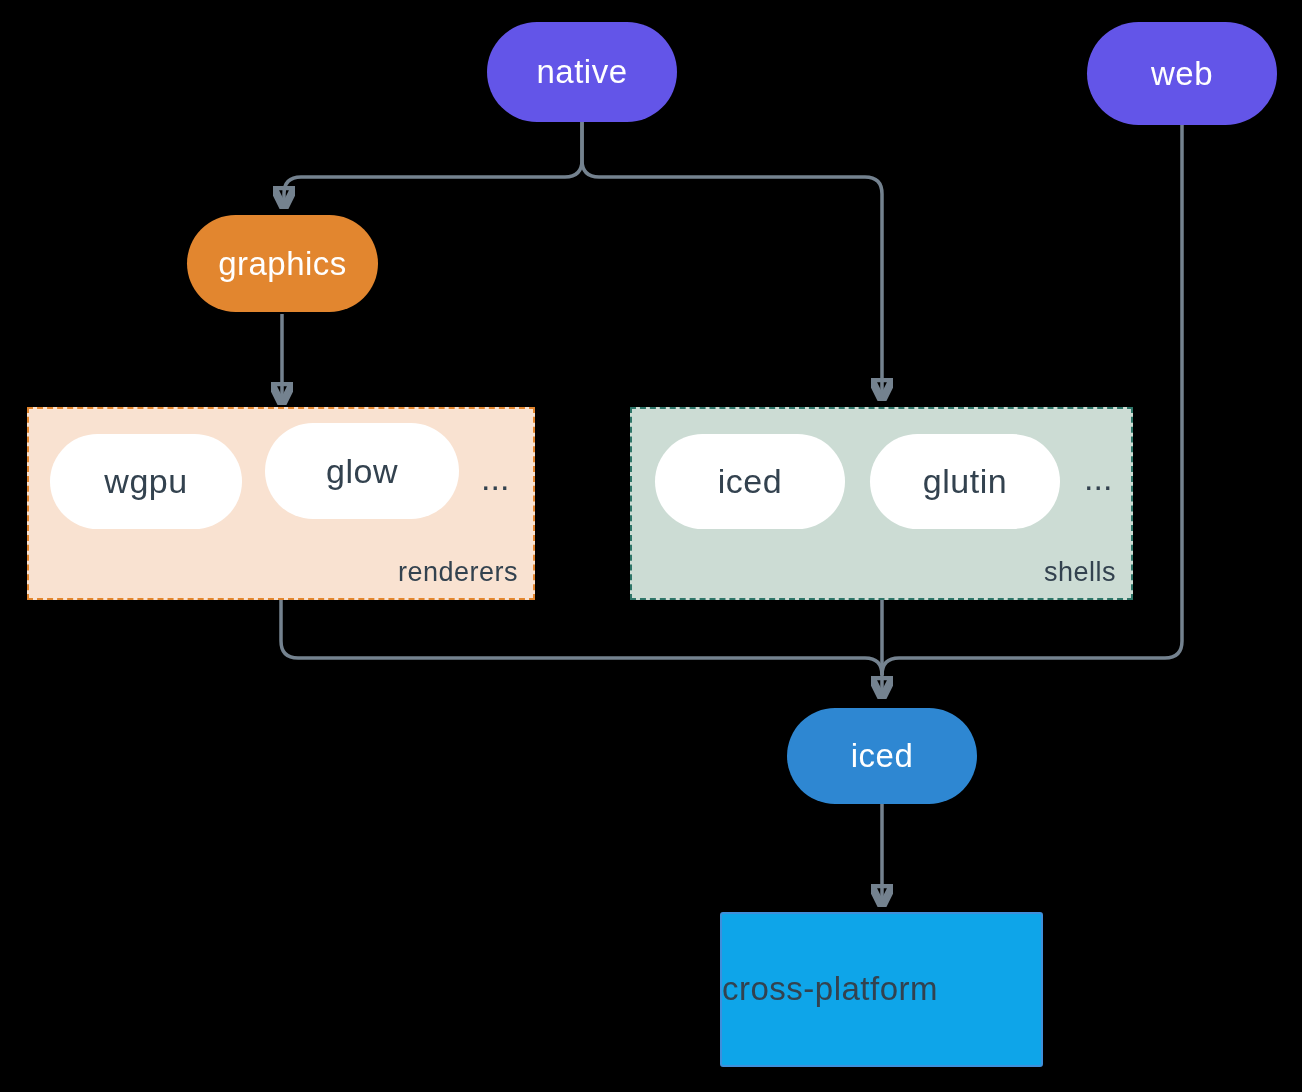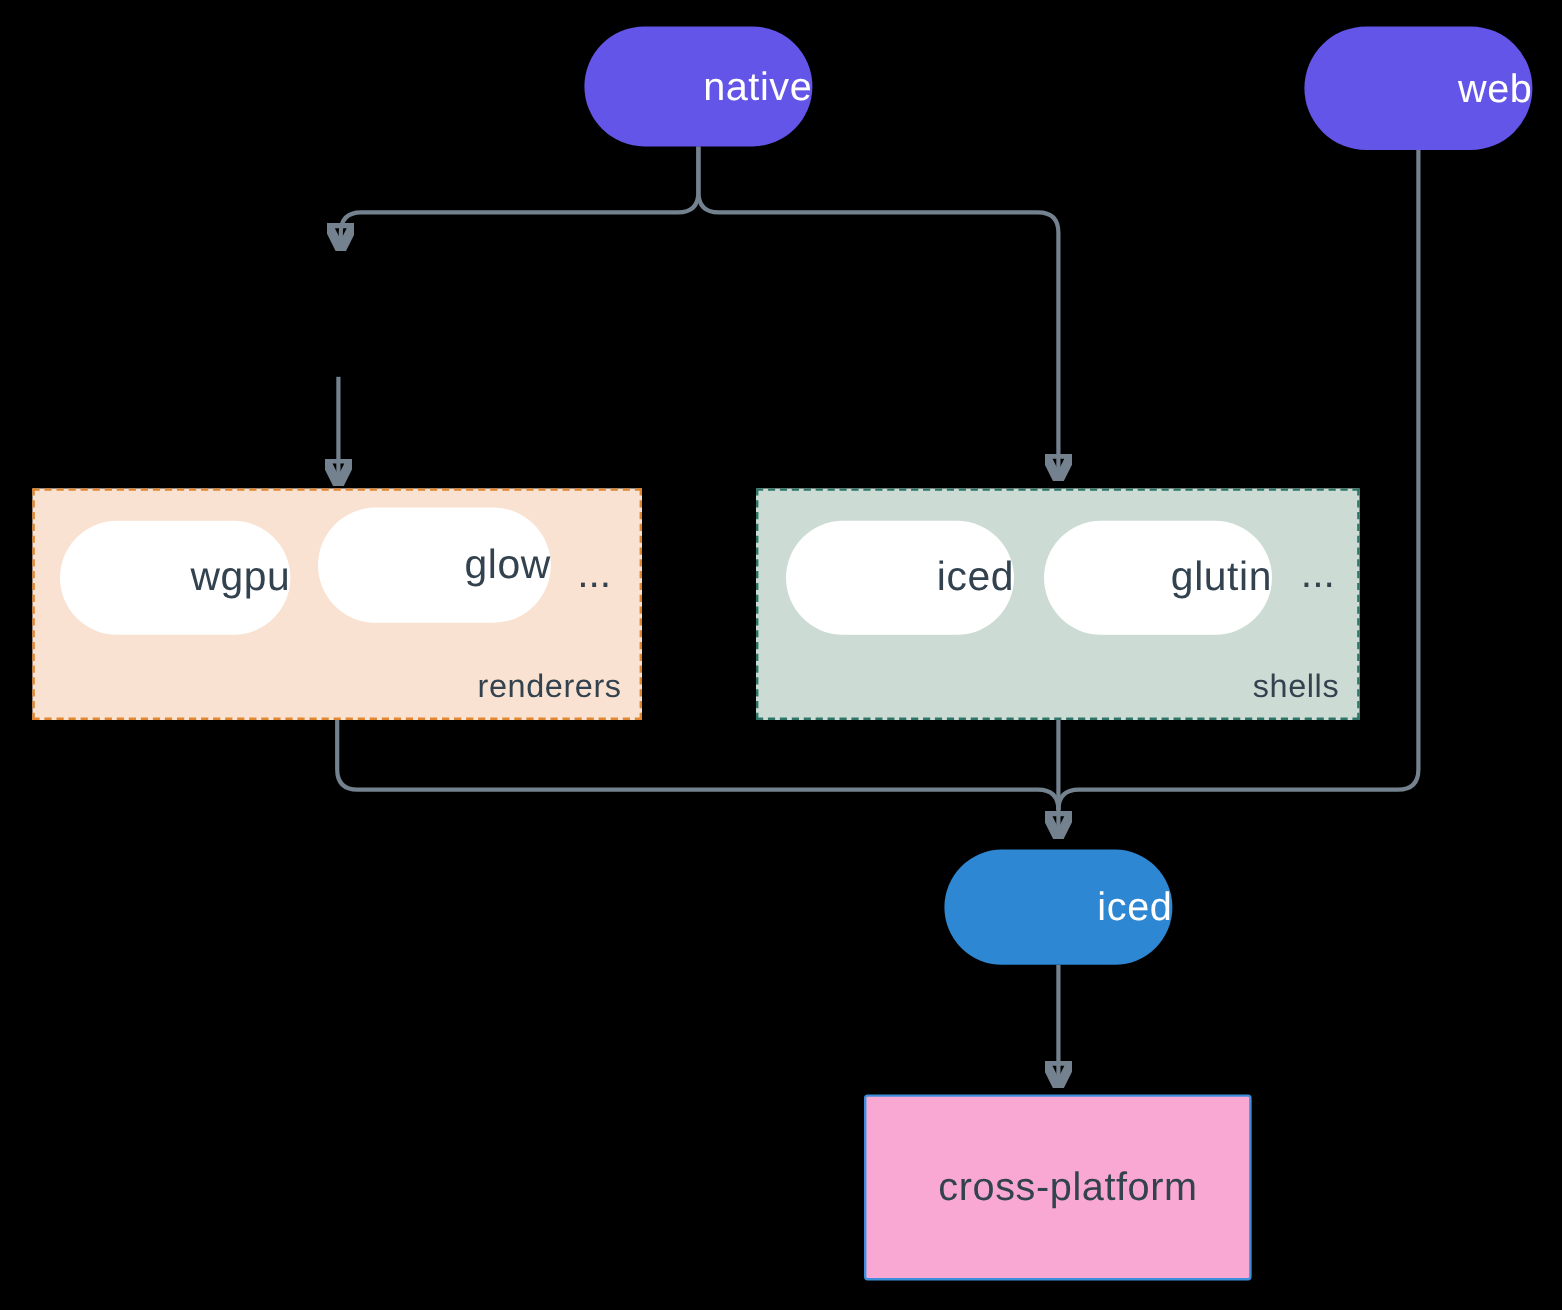--- a/index.html
+++ b/index.html
@@ -26,21 +26,21 @@
   .edges path {
     fill: none;
     stroke: #74828f;
     stroke-width: 3.5;
   }
   .pill {
     position: absolute;
     z-index: 2;
     display: flex;
     align-items: center;
-    justify-content: flex-end;
+    justify-content: center;
     border-radius: 60px;
     font-size: 33px;
     letter-spacing: 0.5px;
   }
   .pill-purple { background: #6355e8; color: #ffffff; }
   .pill-orange { background: #e2862f; color: #ffffff; }
   .pill-blue   { background: #2e87d2; color: #ffffff; }
   .pill-white  { background: #ffffff; color: #33424f; }
   .group-box {
     position: absolute;
@@ -69,32 +69,31 @@
   .ellipsis {
     position: absolute;
     font-size: 34px;
     color: #33424f;
     z-index: 2;
   }
   .app-box {
     position: absolute;
     z-index: 2;
     box-sizing: border-box;
-    background: #f9a8d4;
+    background: #0ea5e9;
     border: 2.5px solid #3e8fdb;
     border-radius: 3px;
     display: flex;
     flex-direction: column;
-    align-items: center;
+    align-items: flex-start;
     justify-content: center;
     color: #33424f;
     font-size: 33px;
     line-height: 1.42;
     letter-spacing: 0.5px;
-    padding-left: 17px;
   }
 </style>
 </head>
 <body>
 
 <div class="canvas">
 
   <svg class="edges" viewBox="0 0 1302 1092" xmlns="http://www.w3.org/2000/svg">
     <defs>
       <marker id="arrow" viewBox="0 0 10 10" refX="6.5" refY="5" markerWidth="6.5" markerHeight="6.5" orient="auto">
@@ -111,20 +110,23 @@
   </svg>
 
   <div class="pill pill-purple" style="left:487px; top:22px; width:190px; height:100px;">
     <span>native</span>
   </div>
 
   <div class="pill pill-purple" style="left:1087px; top:22px; width:190px; height:103px;">
     <span>web</span>
   </div>
 
+  <div class="pill pill-orange" style="left:187px; top:215px; width:191px; height:97px;">
+    <span>graphics</span>
+  </div>
 
   <div class="group-box group-renderers" style="left:27px; top:407px; width:508px; height:193px;">
     <div class="pill pill-white" style="left:21px; top:25px; width:192px; height:95px;">
       <span>wgpu</span>
     </div>
     <div class="pill pill-white" style="left:236px; top:14px; width:194px; height:96px;">
       <span>glow</span>
     </div>
     <div class="ellipsis" style="left:452px; top:50px;">...</div>
     <div class="group-label">renderers</div>

